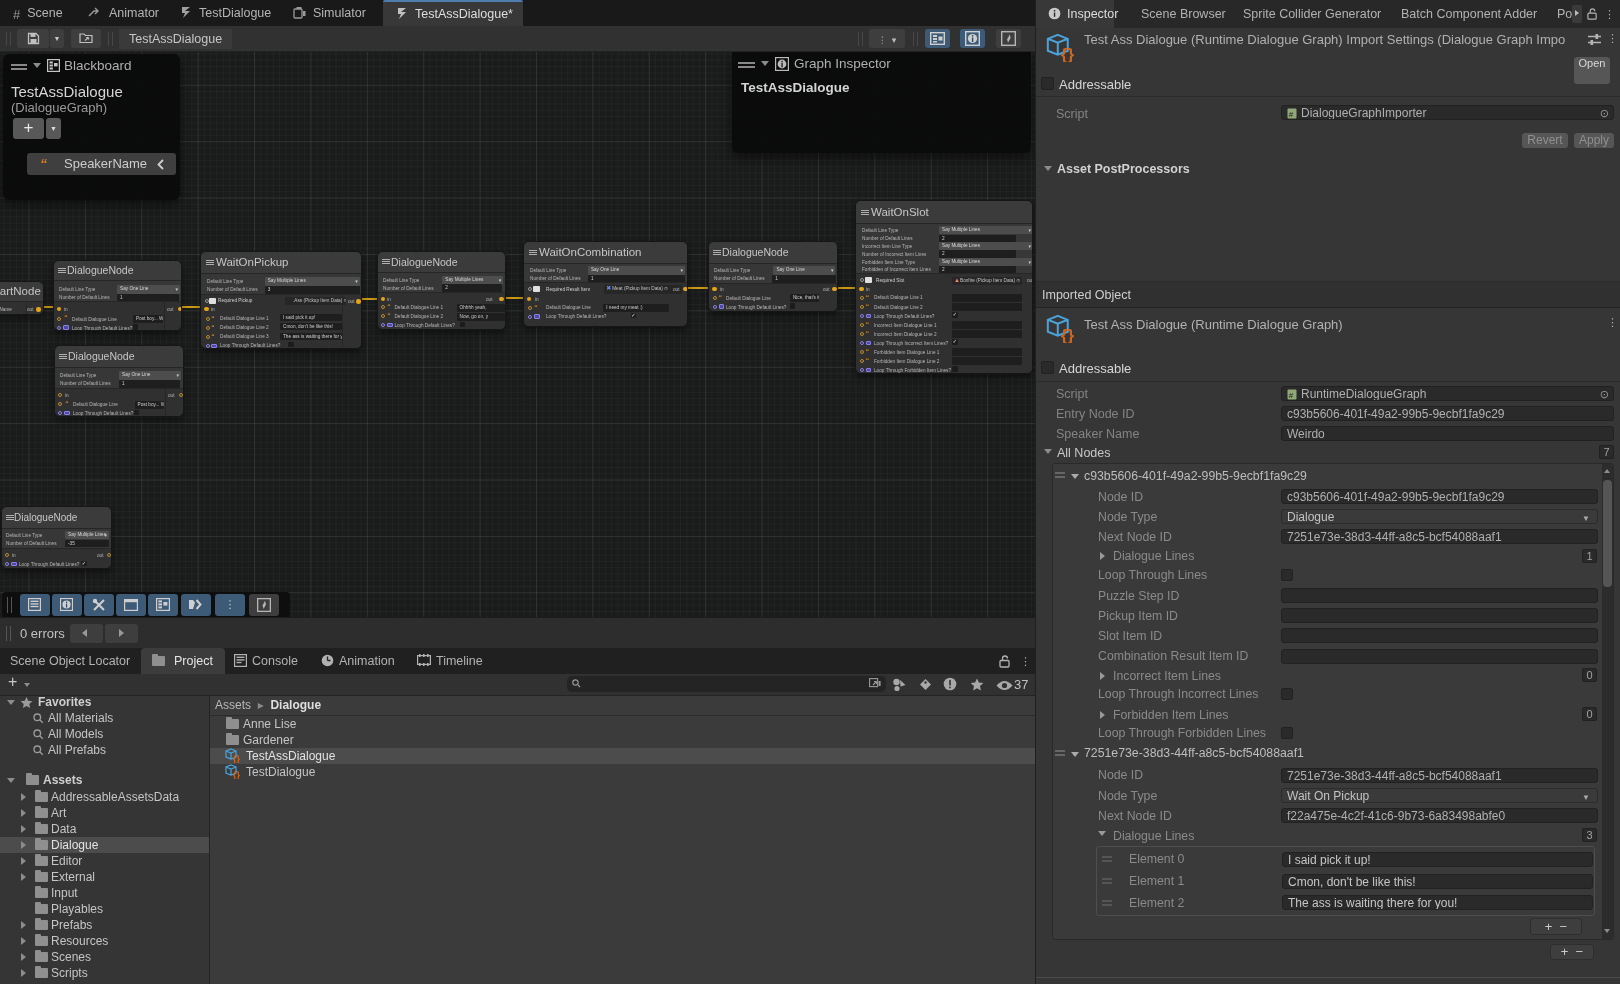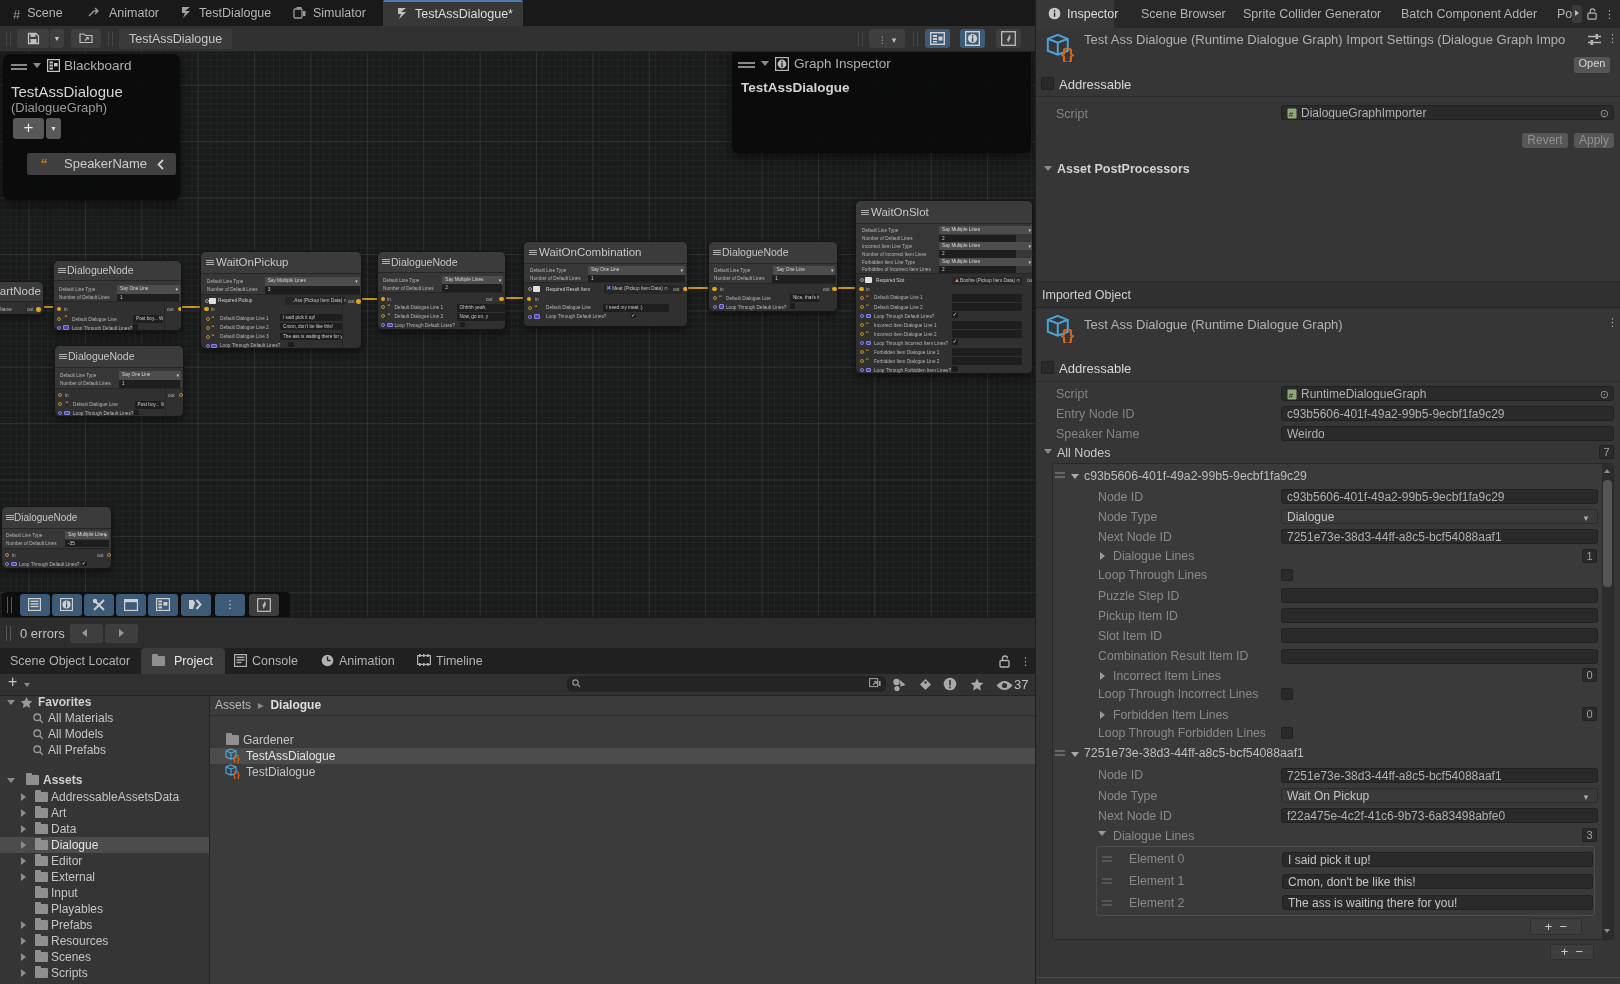--- a/index.html
+++ b/index.html
@@ -661,20 +661,24 @@
       </div>
   <div class="trow" style="top:269px">
         <span class="arrow" style="left:21px;top:4px"></span>
         <span class="fold" style="left:35px;top:3px"></span>
         <span style="position:absolute;left:51px">Scripts</span>
       </div>
  </div>
  <div id="plist">
   <div style="position:absolute;left:5px;top:0;height:18px;line-height:18px;font-size:12px;color:#b9b9b9">Assets&nbsp;&nbsp;<span style="color:#8a8a8a">▸</span>&nbsp;&nbsp;<b style="color:#dedede">Dialogue</b></div>
   <div style="position:absolute;left:0;top:18.5px;width:825px;height:1px;background:#2c2c2c"></div>
+  <div class="lrow" style="top:19.5px">
+        <span class="fold" style="left:16px;top:3px"></span>
+        <span style="position:absolute;left:33px">Anne Lise</span>
+      </div>
   <div class="lrow" style="top:35.5px">
         <span class="fold" style="left:16px;top:3px"></span>
         <span style="position:absolute;left:33px">Gardener</span>
       </div>
   <div class="lrow sel" style="top:51.5px">
         <svg width="16" height="15" viewBox="0 0 16 15" style="position:absolute;left:15px;top:0.5px">
           <path d="M6 1 L11 3 V9 L6 11 L1 9 V3 Z M1 3 L6 5 L11 3 M6 5 V11" stroke="#4ba3da" fill="none" stroke-width="1.2"></path>
           <text x="8" y="13.5" font-size="9" font-weight="bold" fill="#d3641c" font-family="Liberation Sans">{}</text>
         </svg>
         <span style="position:absolute;left:36px;color:#e2e2e2">TestAssDialogue</span>
@@ -715,21 +719,21 @@
       <path d="M6.5 1 L12 3.2 V9.8 L6.5 12 L1 9.8 V3.2 Z M1 3.2 L6.5 5.4 L12 3.2 M6.5 5.4 V12" stroke="#4ba3da" fill="none" stroke-width="1.1"></path>
       <text x="8.2" y="14.8" font-size="9.5" font-weight="bold" fill="#d3641c" font-family="Liberation Sans">{}</text>
     </svg>
  <div style="position:absolute;left:48px;top:32px;width:512px;height:16px;overflow:hidden;font-size:13px;color:#b0b0b0;white-space:nowrap">Test Ass Dialogue (Runtime Dialogue Graph) Import Settings (Dialogue Graph Impo</div>
  <svg style="position:absolute;left:552px;top:34px" width="13" height="11" viewBox="0 0 13 11">
       <path d="M0 2.5 H13 M0 8.5 H13" stroke="#b5b5b5" stroke-width="1.4"></path>
       <rect x="7.5" y="0" width="2.6" height="5" fill="#b5b5b5"></rect>
       <rect x="2.5" y="6" width="2.6" height="5" fill="#b5b5b5"></rect>
     </svg>
  <span style="position:absolute;left:571px;top:32px;color:#b5b5b5;font-size:11px">⋮</span>
- <div class="ibtn" style="left:538px;top:57px;width:36px;height:16px;line-height:13px;font-size:11px">Open</div>
+ <div class="ibtn" style="left:538px;top:57px;width:36px;height:27px;line-height:13px;font-size:11px">Open</div>
  <div class="icb" style="left:5px;top:77px"></div>
  <span style="position:absolute;left:23px;top:77px;font-size:13px;color:#d6d6d6">Addressable</span>
  <div class="isep" style="top:96px"></div>
  <div class="ilabel" style="top:106.5px">Script</div>
  <div class="ifield" style="left:245px;top:105px;width:333px"><svg width="10" height="11" viewBox="0 0 10 11" style="vertical-align:-2px;margin-right:4px">
         <rect x="0.5" y="0.5" width="9" height="10" rx="1" fill="#8fa876"></rect>
         <text x="1.8" y="8.5" font-size="8" fill="#222" font-family="Liberation Sans">#</text>
       </svg>DialogueGraphImporter<span style="position:absolute;right:4px;top:0px;color:#9a9a9a;font-size:11px">⊙</span></div>
  <div class="ibtn" style="left:486px;top:133px;width:46px;height:15px;line-height:15px;color:#8f8f8f">Revert</div>
  <div class="ibtn" style="left:538px;top:133px;width:40px;height:15px;line-height:15px;color:#8f8f8f">Apply</div>

